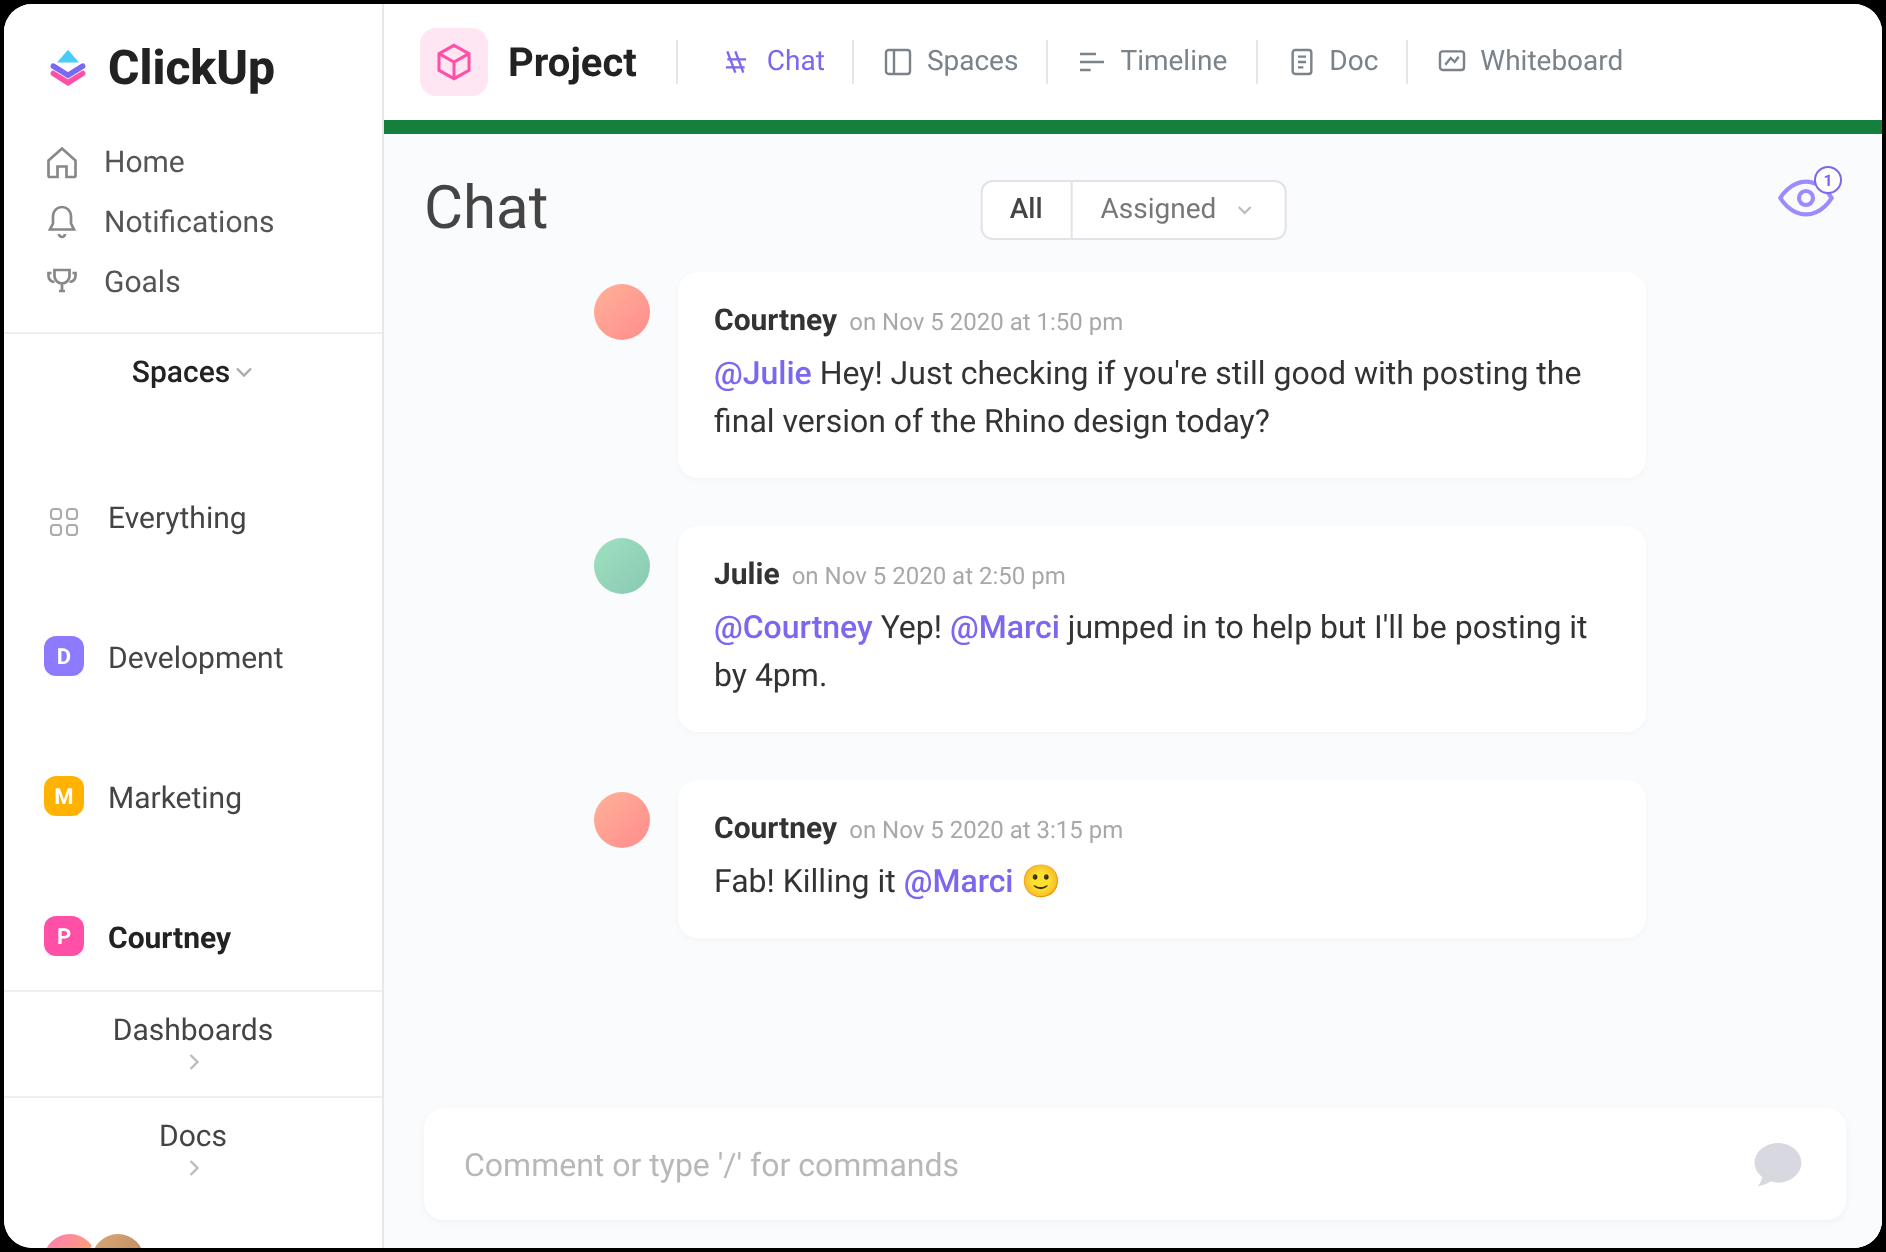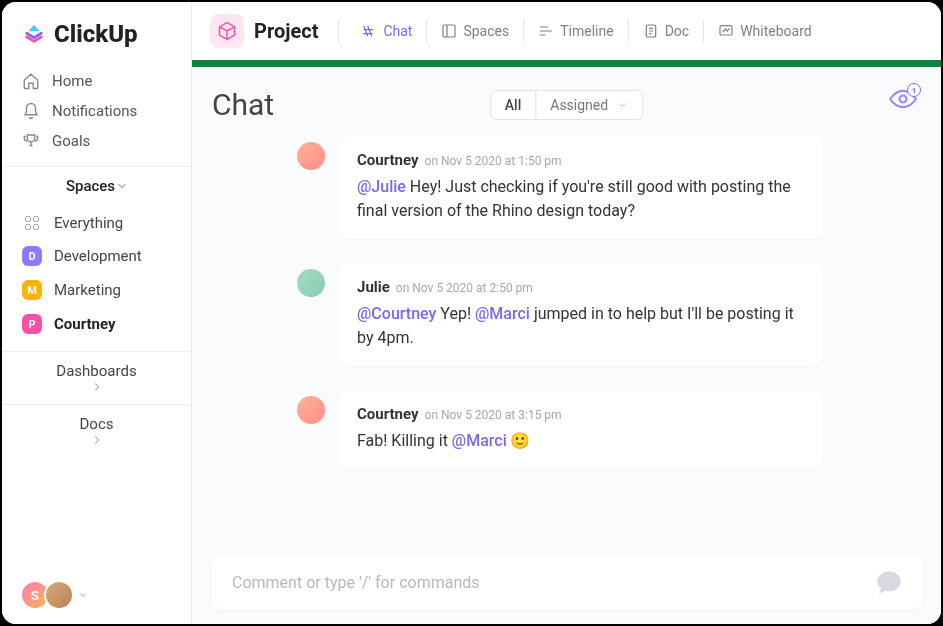--- a/index.html
+++ b/index.html
@@ -10,21 +10,21 @@
 .sidebar { width: 190px; height: 100%; border-right: 1px solid #e8e8e8; display: flex; flex-direction: column; background: #fff; }
 .logo-row { padding: 18px 20px 14px 20px; display: flex; align-items: center; gap: 8px; }
 .logo-mark { width: 24px; height: 24px; display: flex; align-items: center; justify-content: center; }
 .logo-text { font-weight: 800; font-size: 24px; color: #222; }
 .nav-list { padding: 4px 0 10px 0; }
 .nav-item { display: flex; align-items: center; gap: 12px; padding: 6px 20px; color: #555; font-size: 15px; cursor: pointer; }
 .nav-item svg { color: #888; }
 .section-hdr { display: flex; align-items: center; justify-content: center; padding: 10px 18px 10px 20px; font-size: 15px; font-weight: 500; color: #222; border-top: 1px solid #eee; }
 .section-hdr .chev { color: #aaa; }
 .space-list { padding: 2px 0 10px 0; }
-.space-item { display: flex; align-items: center; gap: 12px; padding: 7px 20px; font-size: 15px; color: #444; cursor: pointer; }
+.space-item { display: flex; align-items: flex-end; gap: 12px; padding: 7px 20px; font-size: 15px; color: #444; cursor: pointer; margin-top: 36px; }
 .space-item.active { font-weight: 700; color: #222; }
 .space-badge { width: 20px; height: 20px; border-radius: 6px; display: flex; align-items: center; justify-content: center; font-size: 11px; font-weight: 700; color: #fff; }
 .space-every { display: flex; gap: 2px; align-items: center; justify-content: center; width: 20px; }
 .dot4 { width: 6px; height: 6px; border: 1.5px solid #aaa; border-radius: 2px; background: transparent; display: inline-block; }
 .bottom-row { display: flex; align-items: center; justify-content: space-between; padding: 10px 18px; color: #444; border-top: 1px solid #eee; font-size: 15px; cursor: pointer; flex-direction: column; }
 .sidebar-footer { margin-top: auto; padding: 14px 18px; display: flex; align-items: center; gap: 4px; }
 .avatar-stack { display: flex; align-items: center; }
 .avatar-circle { width: 30px; height: 30px; border-radius: 50%; margin-right: -6px; border: 2px solid #fff; display: flex; align-items: center; justify-content: center; font-size: 13px; font-weight: 600; color: #fff; }
 .tiny-chev { color: #ccc; margin-left: 6px; }
 

